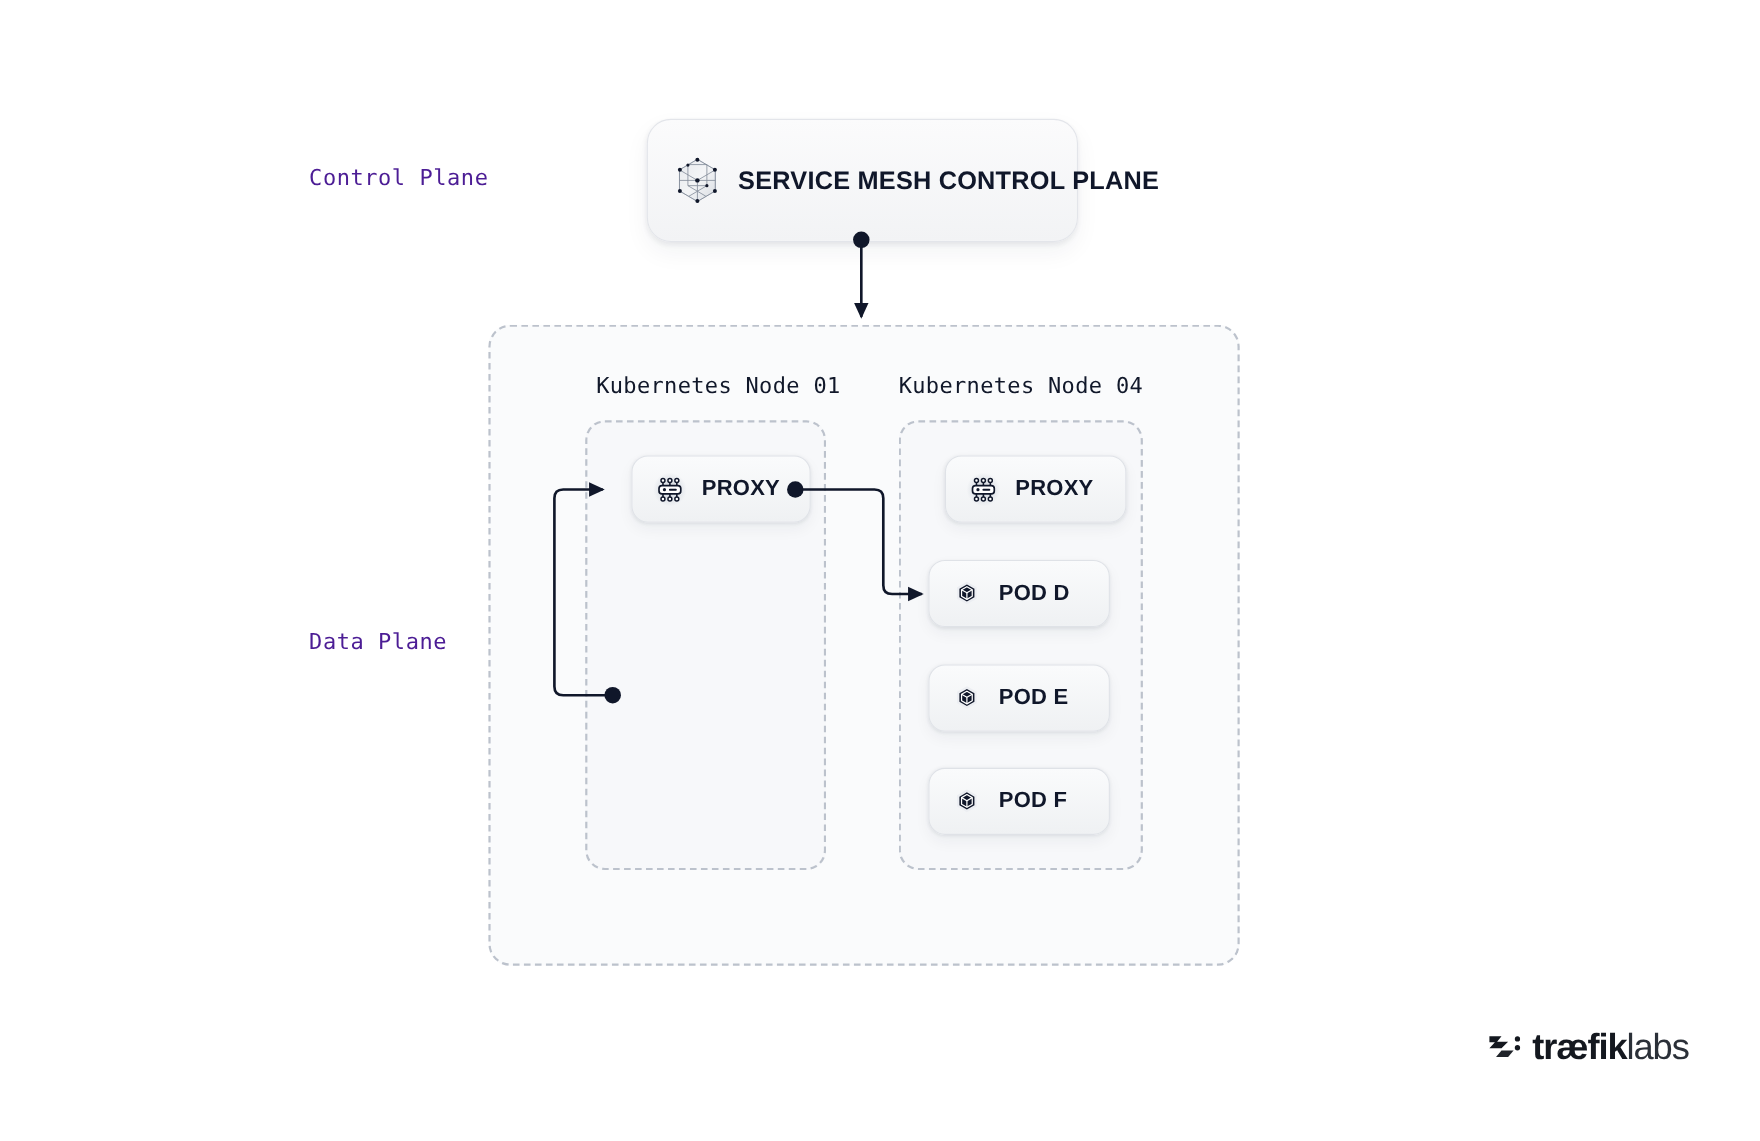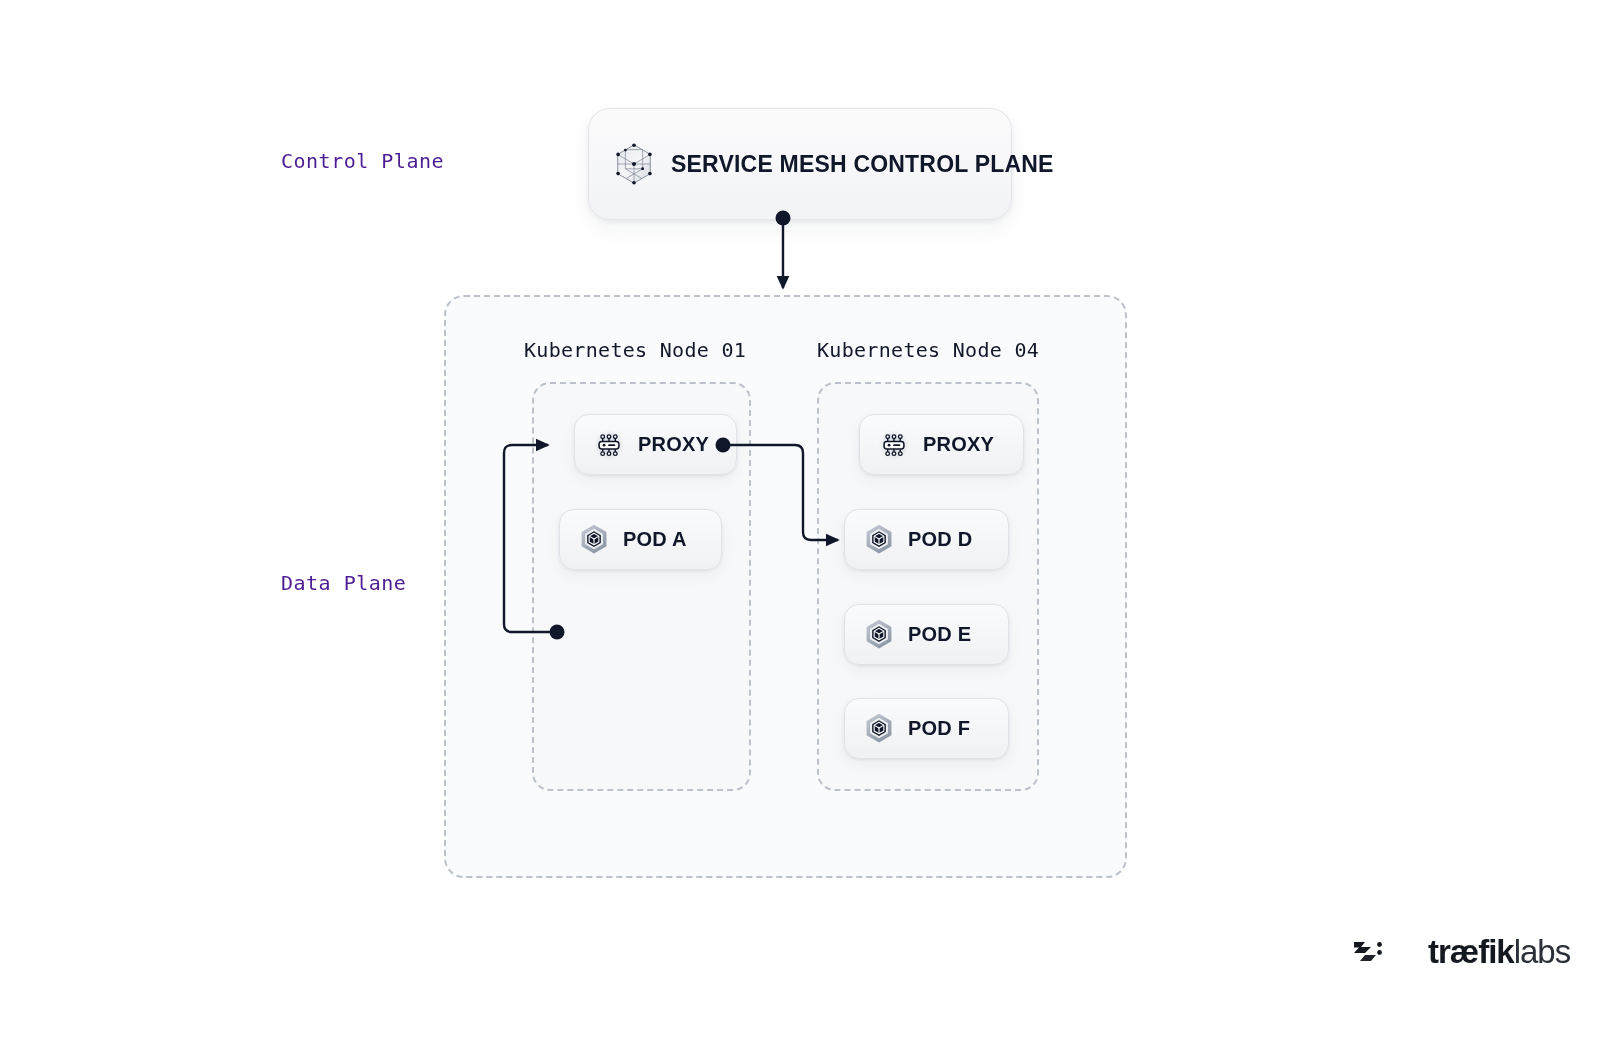--- a/index.html
+++ b/index.html
@@ -33,21 +33,21 @@
     white-space: nowrap;
   }
   #label-control-plane { left: 281px; top: 149px; }
   #label-data-plane    { left: 281px; top: 571px; }
 
   
   #control-plane-card {
     position: absolute;
     left: 588px;
     top: 108px;
-    width: 424px;
+    width: 392px;
     height: 112px;
     border-radius: 22px;
     background: linear-gradient(180deg, #fbfbfc 0%, #f2f3f5 100%);
     border: 1px solid #e3e5ea;
     box-shadow: 0 2px 5px rgba(28,35,55,0.07), 0 10px 22px rgba(28,35,55,0.05);
     display: flex;
     align-items: center;
     padding-left: 22px;
     box-sizing: border-box;
   }
@@ -97,21 +97,21 @@
 
   
   .node-title {
     position: absolute;
     font-family: "DejaVu Sans Mono", monospace;
     font-size: 20px;
     letter-spacing: 0.3px;
     color: #11182a;
     white-space: nowrap;
   }
-  #node-title-1 { left: 524px; top: 338px; }
+  #node-title-1 { left: 542px; top: 338px; }
   #node-title-2 { left: 817px; top: 338px; }
 
   
   .item-card {
     position: absolute;
     height: 61px;
     border-radius: 15px;
     background: linear-gradient(180deg, #fafbfc 0%, #eff1f3 100%);
     border: 1px solid #dfe2e7;
     box-shadow: 0 1px 3px rgba(28,35,55,0.08), 0 6px 14px rgba(28,35,55,0.05);
@@ -152,21 +152,20 @@
 
   
   #traefik-logo {
     position: absolute;
     left: 1352px;
     top: 930px;
     width: 180px;
     height: 42px;
     display: flex;
     align-items: center;
-    gap: 35px;
   }
   #traefik-logo .logo-mark {
     width: 34px; height: 30px;
     flex: 0 0 34px;
     display: block;
   }
   #traefik-logo .logo-text {
     margin-left: 7px;
     font-size: 33px;
     letter-spacing: -1px;
@@ -260,39 +259,20 @@
           <circle cx="20" cy="10.8" r="2"></circle>
           <circle cx="27" cy="10.8" r="2"></circle>
         <circle cx="13" cy="29.6" r="2"></circle>
           <circle cx="20" cy="29.6" r="2"></circle>
           <circle cx="27" cy="29.6" r="2"></circle>
       </g>
     </svg>
     <div class="item-label">PROXY</div>
   </div>
 
-  <div class="item-card col-1 row-1">
-    <svg class="item-icon" viewBox="0 0 40 40">
-      <defs>
-        <linearGradient id="hxa" x1="0" y1="0" x2="0.6" y2="1">
-          <stop offset="0" stop-color="#c7cdd6"></stop>
-            <stop offset="1" stop-color="#8e97a6"></stop>
-        </linearGradient>
-      </defs>
-      <polygon points="20,3 33.8,11 33.8,27 20,35 6.2,27 6.2,11" fill="url(#hxa)"></polygon>
-      <polygon points="20,7.6 29.9,13.3 29.9,24.7 20,30.4 10.1,24.7 10.1,13.3" fill="#eceef2"></polygon>
-      <polygon points="20,10.3 27.6,14.7 27.6,23.3 20,27.7 12.4,23.3 12.4,14.7" fill="#10172a"></polygon>
-      <g fill="none" stroke="#ffffff" stroke-width="1.25" stroke-linejoin="round">
-        <path d="M20,12.6 L25.4,15.7 L25.4,22.3 L20,25.4 L14.6,22.3 L14.6,15.7 Z"></path>
-        <path d="M14.6,15.7 L20,18.8 L25.4,15.7"></path>
-        <path d="M20,18.8 L20,25.4"></path>
-      </g>
-    </svg>
-    <div class="item-label">POD A</div>
-  </div>
 
 
 
   <div class="item-card col-2 row-0">
     <svg class="item-icon" viewBox="0 0 40 40">
       <circle cx="20" cy="20" r="17" fill="url(#pxg1)"></circle>
       <rect x="9" y="16" width="22" height="8.5" rx="3" fill="#ffffff" stroke="#10172a" stroke-width="1.7"></rect>
       <circle cx="14.5" cy="20.2" r="1.6" fill="#10172a"></circle>
       <rect x="19" y="19.2" width="8" height="2" rx="1" fill="#10172a"></rect>
       <g stroke="#10172a" stroke-width="1.6" fill="none">

